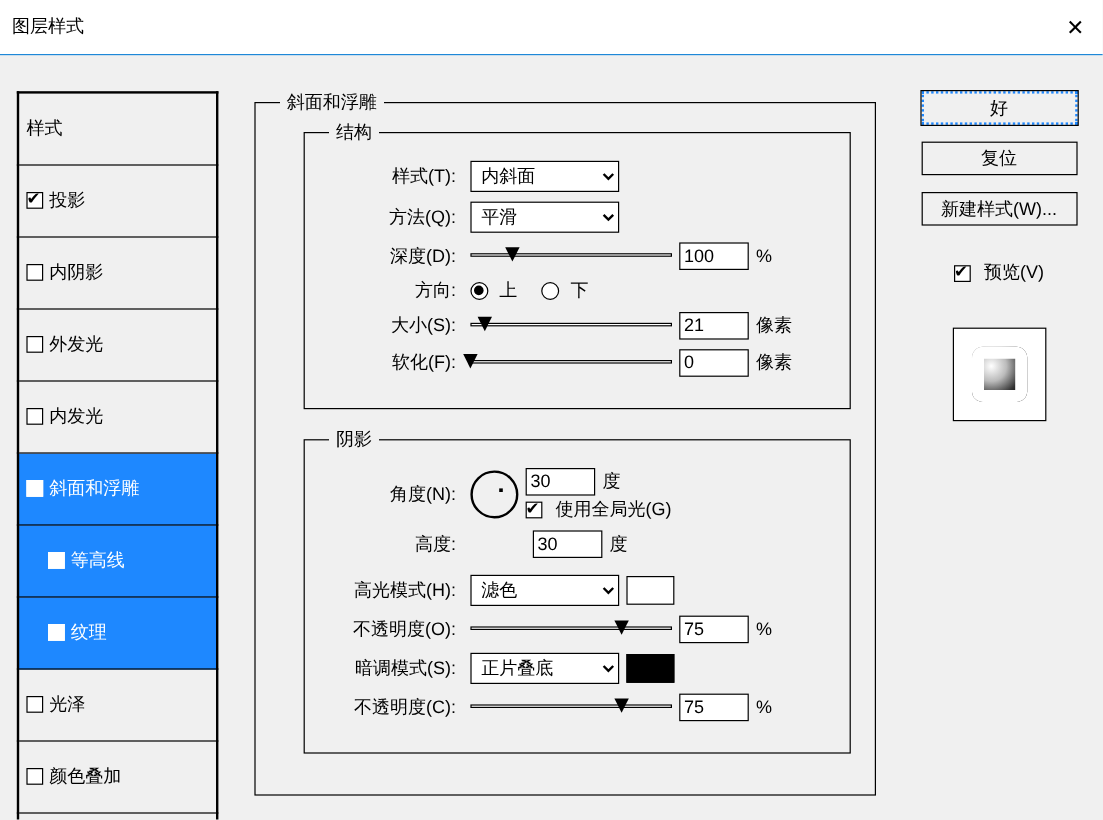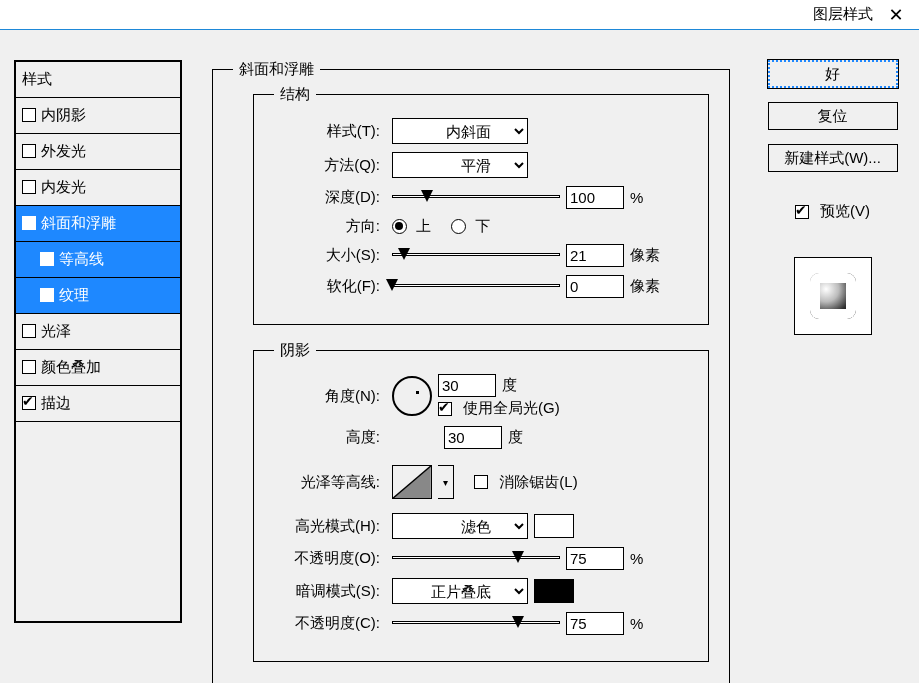--- a/index.html
+++ b/index.html
@@ -1,36 +1,36 @@
 <!DOCTYPE html>
 <html><head>
 <meta charset="utf-8">
 <style>
   * { box-sizing: border-box; font-family: "SimSun", "Microsoft YaHei", sans-serif; font-size: 15px; }
   body { margin: 0; background: #f0f0f0; width: 919px; height: 683px; overflow: hidden; }
-  .titlebar { display:flex; justify-content:flex-end; align-items:center; height:30px; border-bottom:1px solid #1e88d8; padding:0 0 0 10px; background:#fff; }
+  .titlebar { display:flex; justify-content:space-between; align-items:center; height:46px; border-bottom:1px solid #1e88d8; padding:0 0 0 10px; background:#fff; }
   .titlebar .close { width:46px; height:30px; display:flex; align-items:center; justify-content:center; font-size:18px; cursor:pointer;}
   .content { display:flex; padding:30px 14px 14px 14px; gap:30px; }
   .styles-panel { width:168px; }
   .styles-panel table { border-collapse:collapse; width:100%; border:2px solid #000; }
-  .styles-panel td { border:1px solid #000; padding:8px 6px; height:29px; }
+  .styles-panel td { border:1px solid #000; padding:20px 6px; height:29px; }
   .row-sel { background:#1e88ff; color:#fff; }
   .row-sub { padding-left:24px !important; }
   .chk { display:inline-block; width:14px; height:14px; border:1.5px solid #000; margin-right:5px; vertical-align:-2px; position:relative; background:#fff;}
   .chk.on::after { content:"✔"; position:absolute; top:-4px; left:-1px; font-size:14px; color:#000; }
   .row-sel .chk { border-color:#fff; }
   .row-sel .chk.on::after { color:#fff; }
 
   .main { flex:1; }
   fieldset { border:1.5px solid #000; margin:0 0 16px 0; padding:6px 20px 18px 20px; }
   legend { padding:0 6px; }
   .inner-fs { margin-left:20px; }
   .frow { display:flex; align-items:center; margin:8px 0; gap:6px; }
   .lbl { width:106px; text-align:right; margin-right:6px; }
-  select { height:26px; border:1.5px solid #000; background:#fff; width:136px; padding:0 20px;text-align:right; }
+  select { height:26px; border:1.5px solid #000; background:#fff; width:124px; padding:0 4px; }
   .num { width:58px; height:23px; border:1.5px solid #000; text-align:left; padding:0 3px; background:#fff;}
   .slider { position:relative; width:168px; height:18px; }
   .slider .track { position:absolute; top:6px; left:0; right:0; height:3px; border:1px solid #000; background:#fff;}
   .slider .thumb { position:absolute; top:1px; width:0; height:0; border-left:6px solid transparent; border-right:6px solid transparent; border-top:12px solid #000; margin-left:-6px;}
   .radio { display:inline-block; width:15px; height:15px; border:1.5px solid #000; border-radius:50%; position:relative; vertical-align:-3px; margin-right:3px; background:#fff;}
   .radio.on::after { content:""; position:absolute; width:8px; height:8px; background:#000; border-radius:50%; top:2px; left:2px;}
   .angle { width:40px; height:40px; border:2px solid #000; border-radius:50%; position:relative; display:inline-block; }
   .angle::after { content:""; position:absolute; width:3px; height:3px; background:#000; top:13px; left:22px; }
   .contour-swatch { width:40px; height:34px; border:1.5px solid #000; display:inline-flex; }
   .contour-swatch svg { width:100%; height:100%;}
@@ -52,20 +52,23 @@
 
 <div class="content">
 
   <div class="styles-panel">
     <table>
       <tbody>
           <tr>
             <td>样式</td>
           </tr>
       <tr>
+            <td><span class="chk on"></span><span>投影</span></td>
+          </tr>
+      <tr>
             <td><span class="chk"></span><span>内阴影</span></td>
           </tr>
       <tr>
             <td><span class="chk"></span><span>外发光</span></td>
           </tr>
       <tr>
             <td><span class="chk"></span><span>内发光</span></td>
           </tr>
       <tr>
             <td class="row-sel"><span class="chk on"></span><span>斜面和浮雕</span></td>
@@ -155,32 +158,20 @@
               <span class="chk on"></span>
               <span>使用全局光(G)</span>
             </div>
           </div>
         </div>
         <div class="frow">
           <span class="lbl">高度:</span>
           <span style="width:46px"></span>
           <input class="num" value="30" style="">
           <span>度</span>
-        </div>
-        <div class="frow" style="margin-top:16px">
-          <span class="lbl">光泽等高线:</span>
-          <span class="contour-swatch">
-              <svg viewBox="0 0 40 34">
-                <polygon points="0,34 40,0 40,34" fill="#888"></polygon>
-                <polyline points="0,34 40,0" stroke="#000" fill="none" stroke-width="1.5"></polyline>
-              </svg>
-            </span><span class="drop-arrow">▾</span>
-          &nbsp;&nbsp;
-          <span class="chk"></span>
-          <span>消除锯齿(L)</span>
         </div>
         <div class="frow" style="margin-top:14px">
           <span class="lbl">高光模式(H):</span>
           <select><option>滤色</option></select>
           <span class="color-sw" style="background:#fff"></span>
         </div>
         <div class="frow">
           <span class="lbl">不透明度(O):</span>
           <span class="slider">
               <span class="track"></span>

